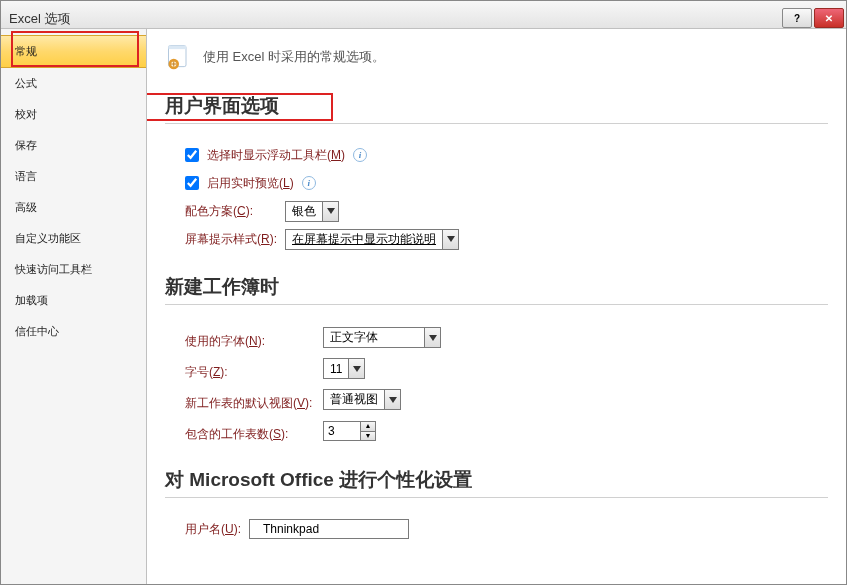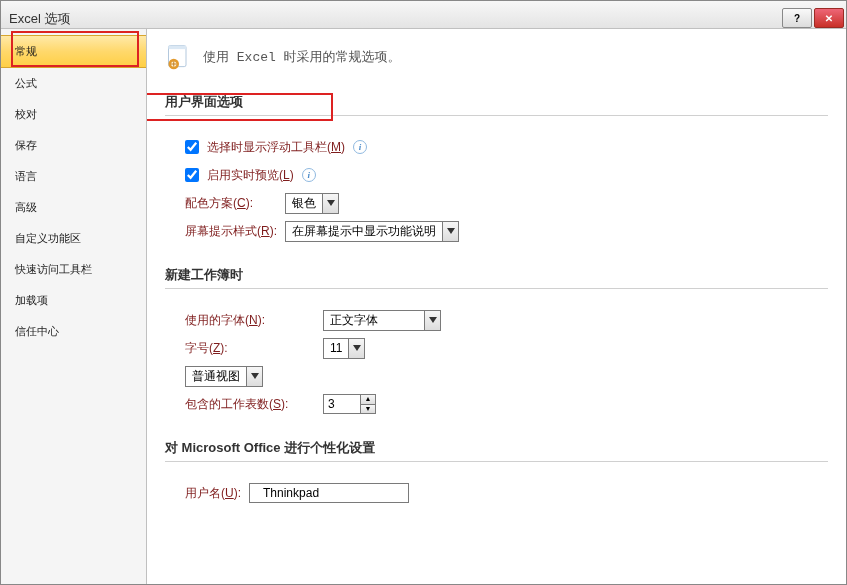--- a/index.html
+++ b/index.html
@@ -66,29 +66,29 @@
 .content {
   flex: 1; padding: 14px 18px; overflow: auto; background: #fff;
   position: relative;
 }
 .header-row {
   display: flex; align-items: center; gap: 10px; margin-bottom: 18px;
 }
 .header-icon {
   width: 28px; height: 28px;
 }
-.header-text { color: #555; font-size: 13px; font-family: Liberation Mono, monospace; }
+.header-text { color: #555; font-size: 13px; }
 .section-title {
   font-weight: bold;
   color: #333;
   padding: 4px 0;
   border-bottom: 1px solid #d0d0d0;
   margin-bottom: 10px;
   margin-top: 8px;
-  font-size: 13px;
+  font-size: 19px;
 }
 .section-body {
   padding: 4px 0 6px 20px;
 }
 .row {
   display: flex; align-items: center; gap: 8px; margin: 6px 0;
   min-height: 22px;
 }
 .chk { width: 14px; height: 14px; }
 .info-icon {
@@ -104,38 +104,38 @@
   border: 1px solid #7a7a7a; background: #fff;
   padding: 1px 13px; height: 20px;
 }
 .spinner {
   display: inline-flex; align-items: stretch; border: 1px solid #7a7a7a; height: 20px;
 }
 .spinner input { border: none; width: 36px; padding: 0 4px; height: 18px; }
 .spinner .spin-btns { display: flex; flex-direction: column; border-left: 1px solid #7a7a7a; }
 .spinner .sp { width: 14px; height: 9px; font-size: 7px; line-height: 7px; text-align: center; background: linear-gradient(#f6f6f6,#ddd); cursor: pointer; }
 .spinner .sp + .sp { border-top: 1px solid #7a7a7a; }
-.form-label { min-width: 130px; }
+.form-label { min-width: 130px; margin-top: 8px; }
 .red-box {
   position: absolute;
   border: 2px solid #d22;
   pointer-events: none;
 }
 
 .combo {
   display: inline-flex; border: 1px solid #7a7a7a; height: 21px; background: #fff;
 }
 .combo .combo-text { padding: 1px 6px; min-width: 32px; display: flex; align-items: center; }
 .combo .combo-arrow {
   width: 16px; background: linear-gradient(#f6f6f6,#ddd);
   border-left: 1px solid #7a7a7a;
   display: flex; align-items: center; justify-content: center;
 }
 .combo .combo-arrow svg { width: 8px; height: 6px; }
-.wide-combo .combo-text { min-width: 150px; }
+.wide-combo .combo-text { min-width: 150px; text-decoration: underline; }
 .wider-combo .combo-text { min-width: 104px; }
 .font-combo .combo-text { min-width: 100px; }
 .size-combo .combo-text { min-width: 22px; text-align: center; }
 .view-combo .combo-text { min-width: 48px; }
 input.username { width: 160px; }
 </style>
 </head>
 <body>
 
 <div class="window">
@@ -240,20 +240,21 @@
             <span class="combo-text">11</span>
             <span class="combo-arrow">
                 <svg viewBox="0 0 8 6">
                   <path d="M0 0 L8 0 L4 6 Z" fill="#333"></path>
                 </svg>
               </span>
           </div>
         </div>
 
         <div class="row">
+          <span class="label form-label"><span>新工作表的默认视图(</span><span class="ul">V</span><span>):</span></span>
           <div class="combo view-combo">
             <span class="combo-text">普通视图</span>
             <span class="combo-arrow">
                 <svg viewBox="0 0 8 6">
                   <path d="M0 0 L8 0 L4 6 Z" fill="#333"></path>
                 </svg>
               </span>
           </div>
         </div>
 

